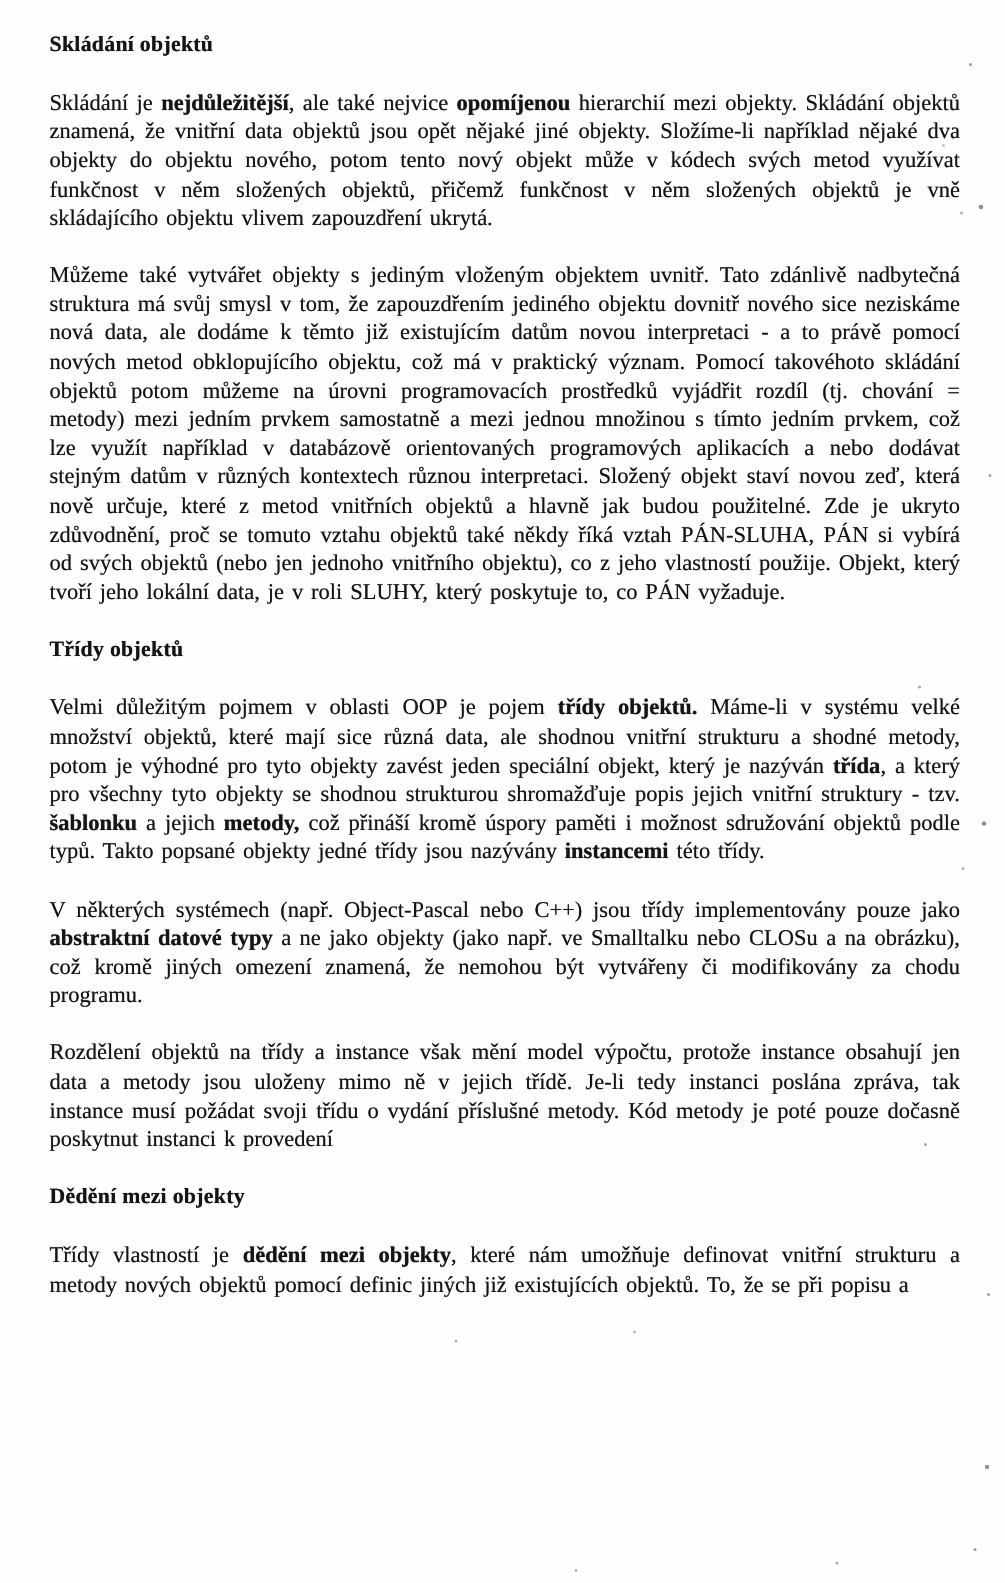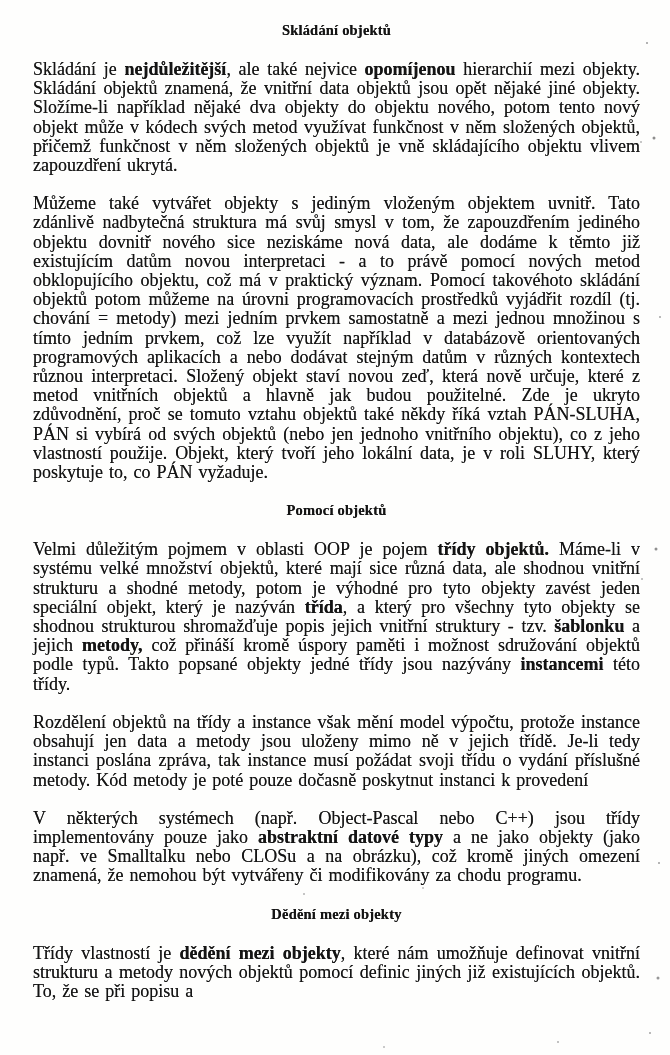--- a/index.html
+++ b/index.html
@@ -22,24 +22,23 @@
     box-sizing: border-box;
     background: #fefefd;
   }
   .heading {
     font-weight: bold;
     font-size: 14.5px;
     line-height: 19px;
     margin: 9px 0 20px 0;
     letter-spacing: 0.2px;
     text-shadow: 0 0 0.5px rgba(10,10,10,0.75);
-    text-align: center;
   }
   .paragraph {
-    font-size: 18px;
+    font-size: 15px;
     line-height: 19.2px;
     text-align: justify;
     margin: 0 0 19px 0;
     text-shadow: 0 0 0.45px rgba(10,10,10,0.65);
     word-spacing: 1.5px;
   }
   .paragraph .b {
     font-weight: bold;
     text-shadow: 0 0 0.6px rgba(10,10,10,0.8);
   }
@@ -70,21 +69,21 @@
   }
 </style>
 </head>
 <body>
 
 <div class="page">
   <div id="blocks-root">
       <div class="heading"><span class="b">Skládání objektů</span></div>
       <div class="paragraph"><span>Skládání je </span><span class="b">nejdůležitější</span><span>, ale také nejvice </span><span class="b">opomíjenou</span><span> hierarchií mezi objekty. Skládání objektů znamená, že vnitřní data objektů jsou opět nějaké jiné objekty. Složíme-li například nějaké dva objekty do objektu nového, potom tento nový objekt může v kódech svých metod využívat funkčnost v něm složených objektů, přičemž funkčnost v něm složených objektů je vně skládajícího objektu vlivem zapouzdření ukrytá.</span></div>
       <div class="paragraph"><span>Můžeme také vytvářet objekty s jediným vloženým objektem uvnitř. Tato zdánlivě nadbytečná struktura má svůj smysl v tom, že zapouzdřením jediného objektu dovnitř nového sice neziskáme nová data, ale dodáme k těmto již existujícím datům novou interpretaci - a to právě pomocí nových metod obklopujícího objektu, což má v praktický význam. Pomocí takovéhoto skládání objektů potom můžeme na úrovni programovacích prostředků vyjádřit rozdíl (tj. chování = metody) mezi jedním prvkem samostatně a mezi jednou množinou s tímto jedním prvkem, což lze využít například v databázově orientovaných programových aplikacích a nebo dodávat stejným datům v různých kontextech různou interpretaci. Složený objekt staví novou zeď, která nově určuje, které z metod vnitřních objektů a hlavně jak budou použitelné. Zde je ukryto zdůvodnění, proč se tomuto vztahu objektů také někdy říká vztah PÁN-SLUHA, PÁN si vybírá od svých objektů (nebo jen jednoho vnitřního objektu), co z jeho vlastností použije. Objekt, který tvoří jeho lokální data, je v roli SLUHY, který poskytuje to, co PÁN vyžaduje.</span></div>
-      <div class="heading"><span class="b">Pomocí objektů</span></div>
+      <div class="heading"><span class="b">Třídy objektů</span></div>
       <div class="paragraph"><span>Velmi důležitým pojmem v oblasti OOP je pojem </span><span class="b">třídy objektů.</span><span> Máme-li v systému velké množství objektů, které mají sice různá data, ale shodnou vnitřní strukturu a shodné metody, potom je výhodné pro tyto objekty zavést jeden speciální objekt, který je nazýván </span><span class="b">třída</span><span>, a který pro všechny tyto objekty se shodnou strukturou shromažďuje popis jejich vnitřní struktury - tzv. </span><span class="b">šablonku</span><span> a jejich </span><span class="b">metody,</span><span> což přináší kromě úspory paměti i možnost sdružování objektů podle typů. Takto popsané objekty jedné třídy jsou nazývány </span><span class="b">instancemi</span><span> této třídy.</span></div>
+      <div class="paragraph"><span>V některých systémech (např. Object-Pascal nebo C++) jsou třídy implementovány pouze jako </span><span class="b">abstraktní datové typy</span><span> a ne jako objekty (jako např. ve Smalltalku nebo CLOSu a na obrázku), což kromě jiných omezení znamená, že nemohou být vytvářeny či modifikovány za chodu programu.</span></div>
       <div class="paragraph"><span>Rozdělení objektů na třídy a instance však mění model výpočtu, protože instance obsahují jen data a metody jsou uloženy mimo ně v jejich třídě. Je-li tedy instanci poslána zpráva, tak instance musí požádat svoji třídu o vydání příslušné metody. Kód metody je poté pouze dočasně poskytnut instanci k provedení</span></div>
-      <div class="paragraph"><span>V některých systémech (např. Object-Pascal nebo C++) jsou třídy implementovány pouze jako </span><span class="b">abstraktní datové typy</span><span> a ne jako objekty (jako např. ve Smalltalku nebo CLOSu a na obrázku), což kromě jiných omezení znamená, že nemohou být vytvářeny či modifikovány za chodu programu.</span></div>
       <div class="heading"><span class="b">Dědění mezi objekty</span></div>
       <div class="paragraph"><span>Třídy vlastností je </span><span class="b">dědění mezi objekty</span><span>, které nám umožňuje definovat vnitřní strukturu a metody nových objektů pomocí definic jiných již existujících objektů. To, že se při popisu a</span></div>
     </div>
   <div class="speck"></div>
 </div>
 
 </body></html>

